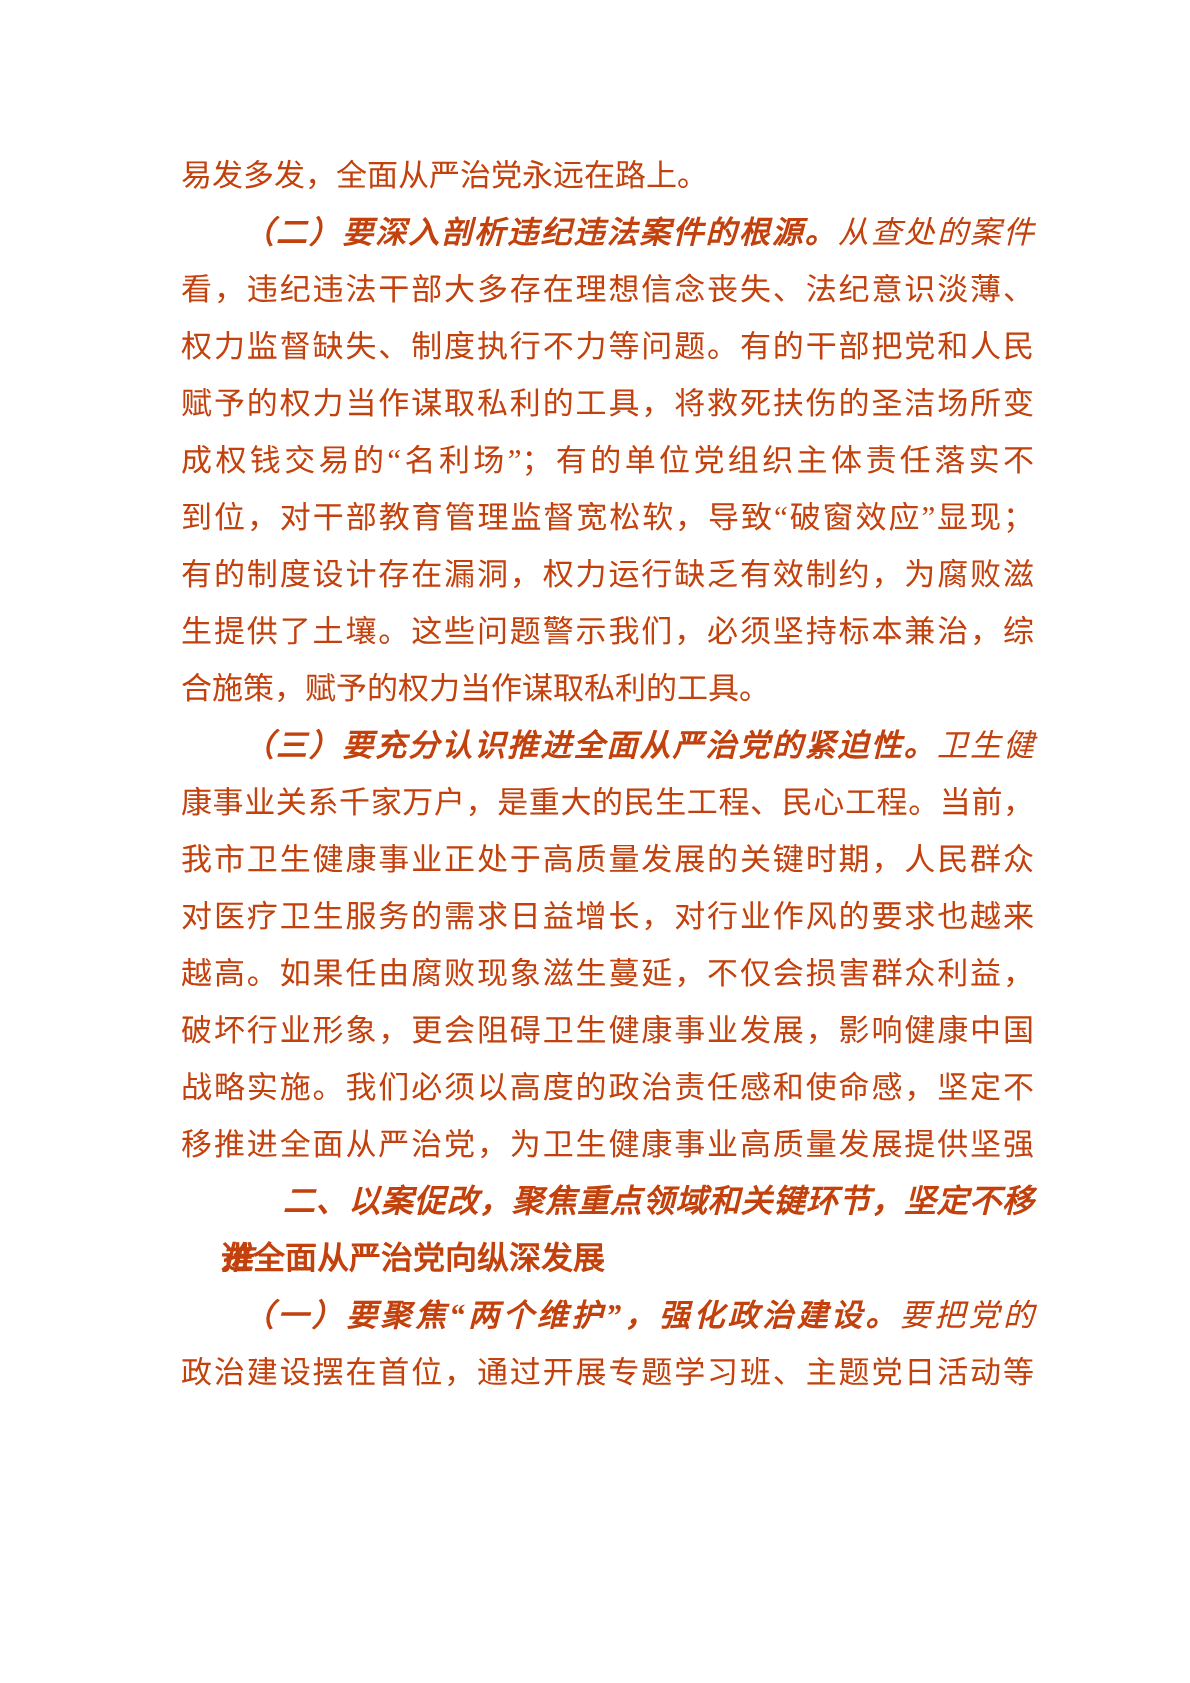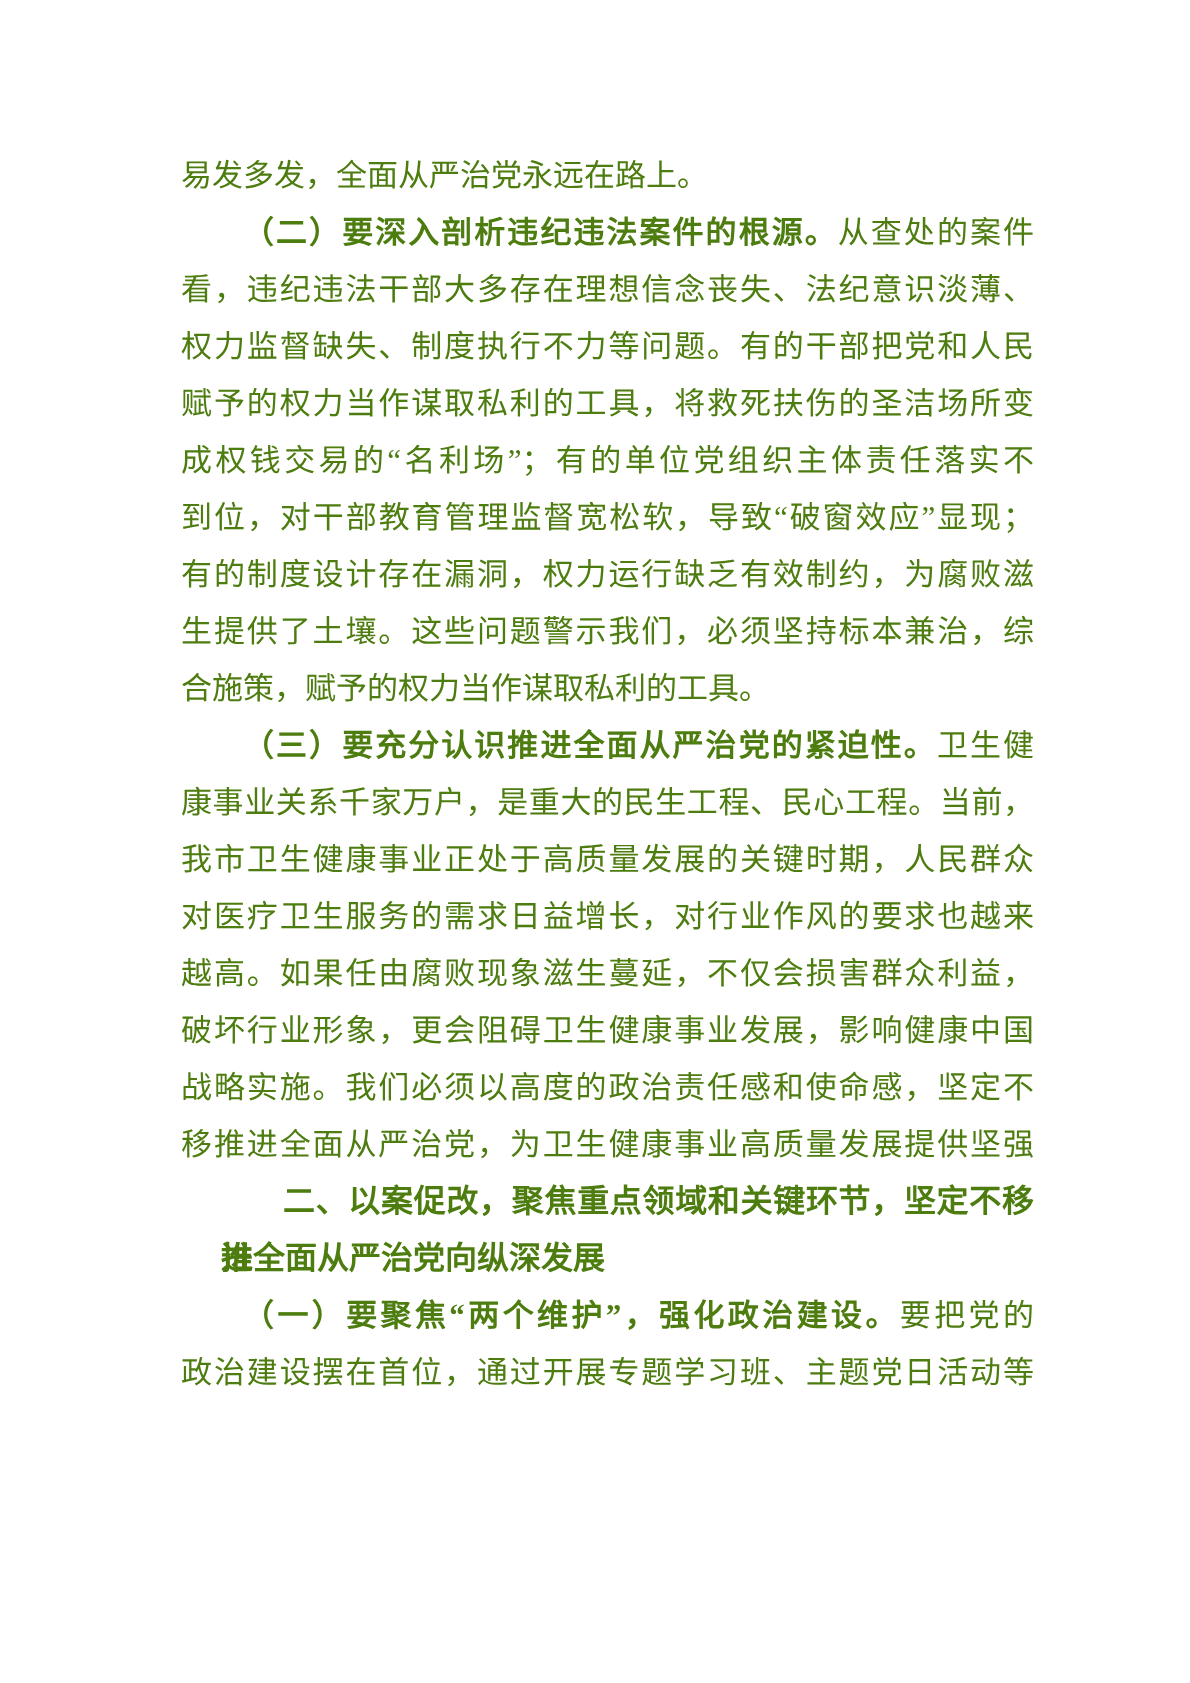--- a/index.html
+++ b/index.html
@@ -4,36 +4,37 @@
 <style>
   html,body{margin:0;padding:0;background:#ffffff;}
   .page{
     position:relative;
     width:1190px;
     height:1683px;
     box-sizing:border-box;
     background:#ffffff;
     padding:147px 156px 0 181px;
     font-family:"Liberation Serif", serif;
-    color:#4d7c0f;
+    color:#c2410c;
     overflow:hidden;
   }
   .text-line{
     height:57px;
     line-height:57px;
     font-size:31px;
     white-space:normal;
   }
   .text-line.justify{
     text-align:justify;
     text-align-last:justify;
     text-justify:inter-character;
   }
   .text-line.indent{
     text-indent:62px;
+    font-style:italic;
   }
   .seg-bold{
     font-weight:700;
   }
   .heading{
     font-family:"Liberation Sans", sans-serif;
     font-weight:700;
     font-size:32px;
     margin-left:40px;
   }

